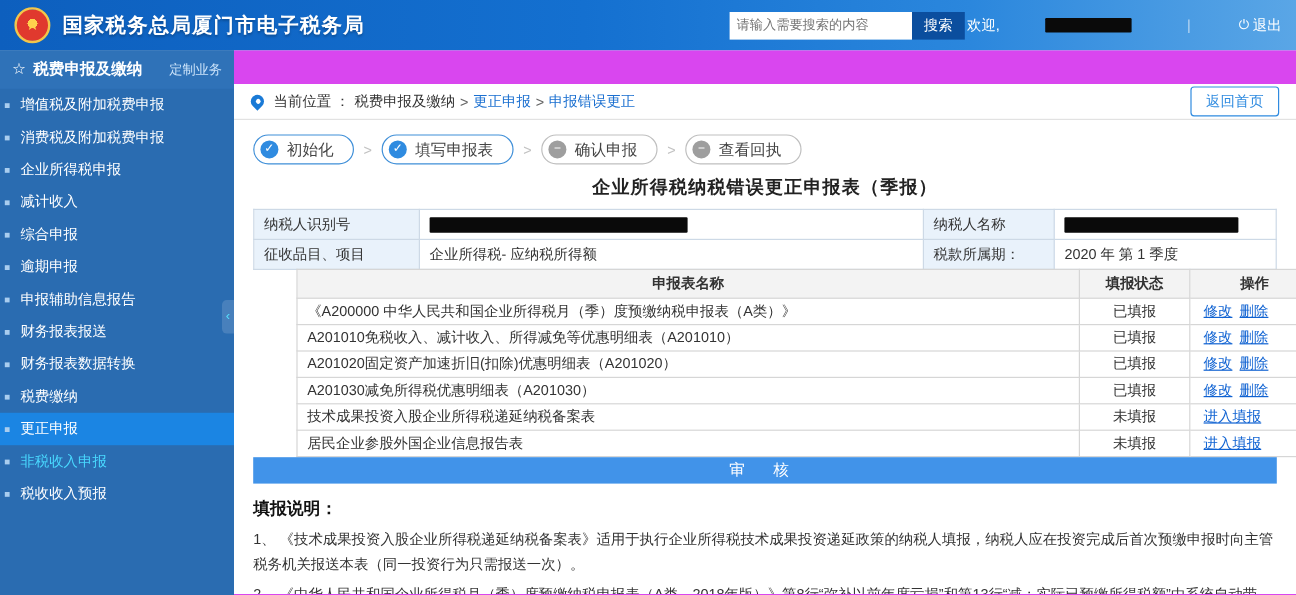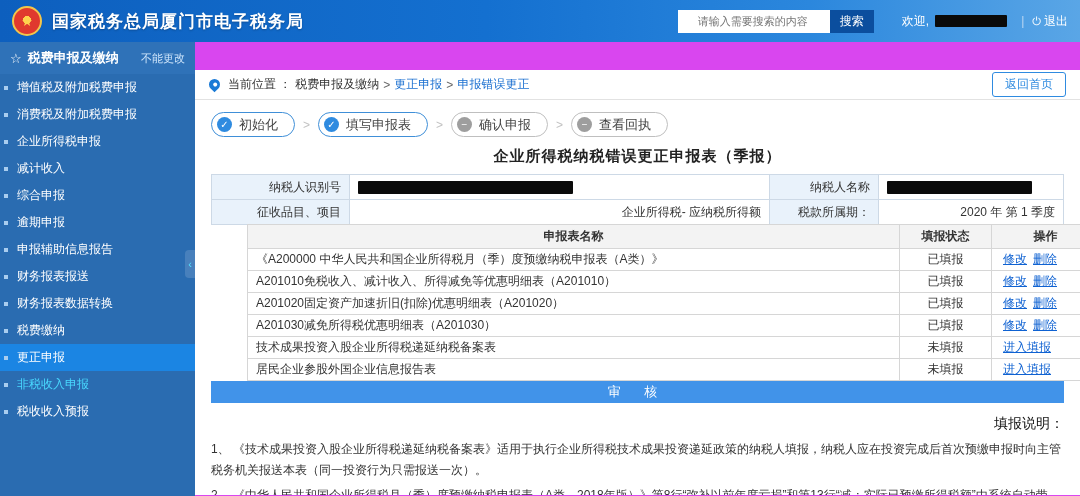--- a/index.html
+++ b/index.html
@@ -8,23 +8,23 @@
   
   .header { height:42px; display:flex; align-items:center; padding:0 12px;
     background:linear-gradient(90deg,#0d5fbe 0%,#1470d0 45%,#2b87dd 75%,#5aa6e6 100%); color:#fff; }
   .emblem { width:30px; height:30px; border-radius:50%; flex:0 0 auto;
     background:radial-gradient(circle at 50% 45%, #ffd24d 0 20%, #e0392e 21% 100%);
     border:2px solid #f3c64a; display:flex; align-items:center; justify-content:center;
     color:#ffd24d; font-size:13px; }
   .header-title { font-size:17px; font-weight:bold; margin-left:10px; letter-spacing:1px; text-shadow:0 1px 2px rgba(0,0,0,.25); }
   .header-spacer { flex:1; }
   .search-box { display:flex; align-items:center; }
-  .search-input { width:152px; height:23px; border:none; font-size:11px; padding:0 20px; color:#333; outline:none; }
+  .search-input { width:152px; height:23px; border:none; font-size:11px; padding:0 6px; color:#333; outline:none; }
   .search-btn { height:23px; border:none; background:#0b4e9e; color:#fff; font-size:12px; padding:0 10px; cursor:pointer; }
-  .welcome-area { display:flex; align-items:center; margin-left:28px; font-size:12px; }
+  .welcome-area { display:flex; align-items:center; margin-left:2px; font-size:12px;gap:32px; }
   .redacted-name { width:72px; height:12px; background:#0a0a0a; margin:0 6px; border-radius:1px; }
   .header-divider { margin:0 8px; color:#bcd8f2; }
   .logout { display:flex; align-items:center; cursor:pointer; font-size:12px; }
   .logout-icon { font-size:11px; margin-right:3px; }
 
   
   .layout { display:flex; height:454px; }
 
   
   .sidebar { width:195px; background:#2a6cb1; color:#fff; position:relative; flex:0 0 auto; }
@@ -59,38 +59,38 @@
   .step-pill { display:flex; align-items:center; border:1px solid #bfbfbf; border-radius:14px; height:25px; padding:0 16px 0 5px; font-size:13px; color:#444; background:#fff; }
   .step-pill.done { border-color:#3f8fd8; }
   .step-circle { width:15px; height:15px; border-radius:50%; background:#9e9e9e; color:#fff; font-size:10px; line-height:15px; text-align:center; margin-right:7px; flex:0 0 auto; }
   .step-pill.done .step-circle { background:#2f8be0; }
   .step-sep { color:#c2c2c2; margin:0 8px; font-size:12px; }
 
   
   .form-title { text-align:center; font-size:15px; font-weight:bold; color:#222; margin:8px 0 8px 0; letter-spacing:1px; }
 
   
-  table.info { width:100%; border-collapse:collapse; font-size:12px; color:#333;text-align:right; }
+  table.info { width:100%; border-collapse:collapse; font-size:12px; color:#333; }
   table.info td { border:1px solid #cdd9e6; height:25px; padding:0 8px; }
   table.info td.lbl { background:#e9f2fb; width:138px; }
   table.info td.lbl2 { background:#e9f2fb; width:109px; }
   .redact-bar { height:13px; background:#0a0a0a; border-radius:1px; }
   .rb1 { width:215px; } .rb2 { width:145px; }
 
   
   table.forms { width:100%; border-collapse:collapse; font-size:12px; color:#333; margin-top:-1px;margin-left:36px; }
   table.forms th { border:1px solid #d6d6d6; background:#f3f3f3; height:24px; font-weight:bold; text-align:center; }
   table.forms td { border:1px solid #d6d6d6; height:22px; padding:2px 8px; }
   table.forms td.status { text-align:center; width:92px; }
   table.forms td.ops { text-align:left; width:108px; }
   table.forms a { color:#0f62d2; text-decoration:underline; cursor:pointer; margin:0 3px; }
   .audit-btn { width:100%; height:22px; background:#4193e9; color:#fff; border:none; font-size:13px; letter-spacing:10px; cursor:pointer; display:block; }
 
   
-  .notes-title { font-size:14px; font-weight:normal; color:#111; margin:12px 0 6px 0;text-align:right; }
+  .notes-title { font-size:14px; font-weight:bold; color:#111; margin:12px 0 6px 0; }
   .note { font-size:12px; color:#333; line-height:1.75; margin-bottom:4px; }
 </style>
 </head>
 <body>
 
 <div class="header">
   <div class="emblem">★</div>
   <div class="header-title">国家税务总局厦门市电子税务局</div>
   <div class="header-spacer"></div>
   <div class="search-box">
@@ -107,21 +107,21 @@
     </span>
   </div>
 </div>
 
 <div class="layout">
 
   <div class="sidebar">
     <div class="sidebar-header">
       <span class="star-icon">☆</span>
       <span class="sidebar-title">税费申报及缴纳</span>
-      <span class="sidebar-sub">不能更改</span>
+      <span class="sidebar-sub">定制业务</span>
     </div>
     <div class="side-item">
         <span class="bullet"></span>
         <span class="lbl">增值税及附加税费申报</span>
       </div>
     <div class="side-item">
         <span class="bullet"></span>
         <span class="lbl">消费税及附加税费申报</span>
       </div>
     <div class="side-item">

